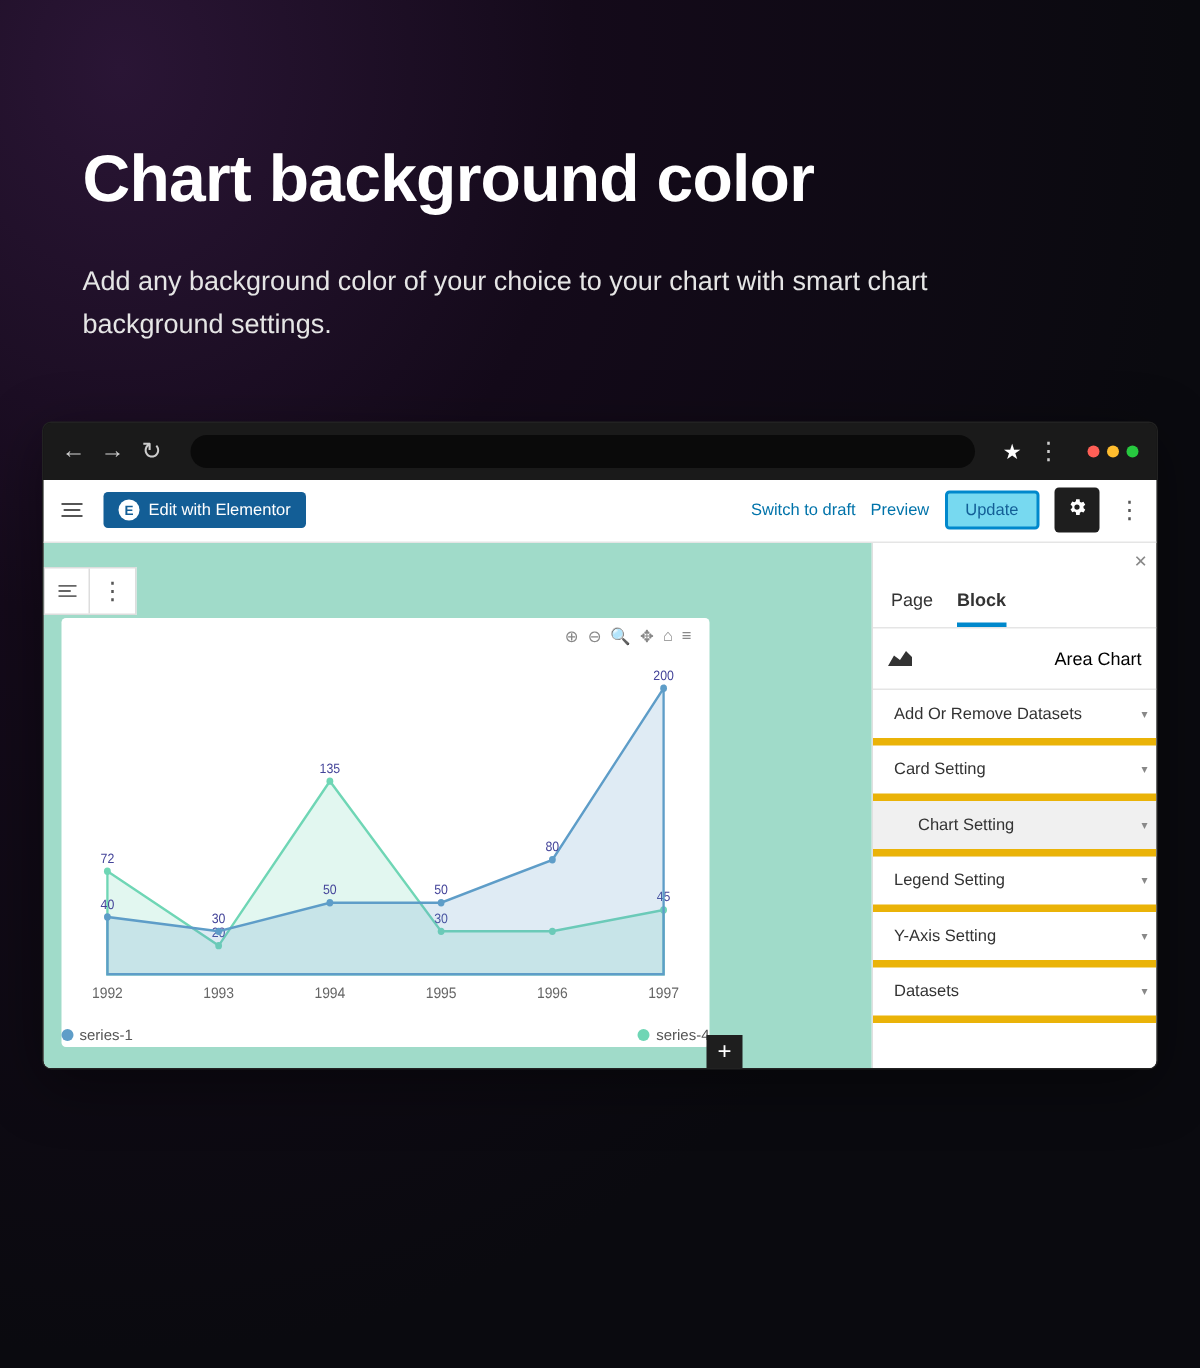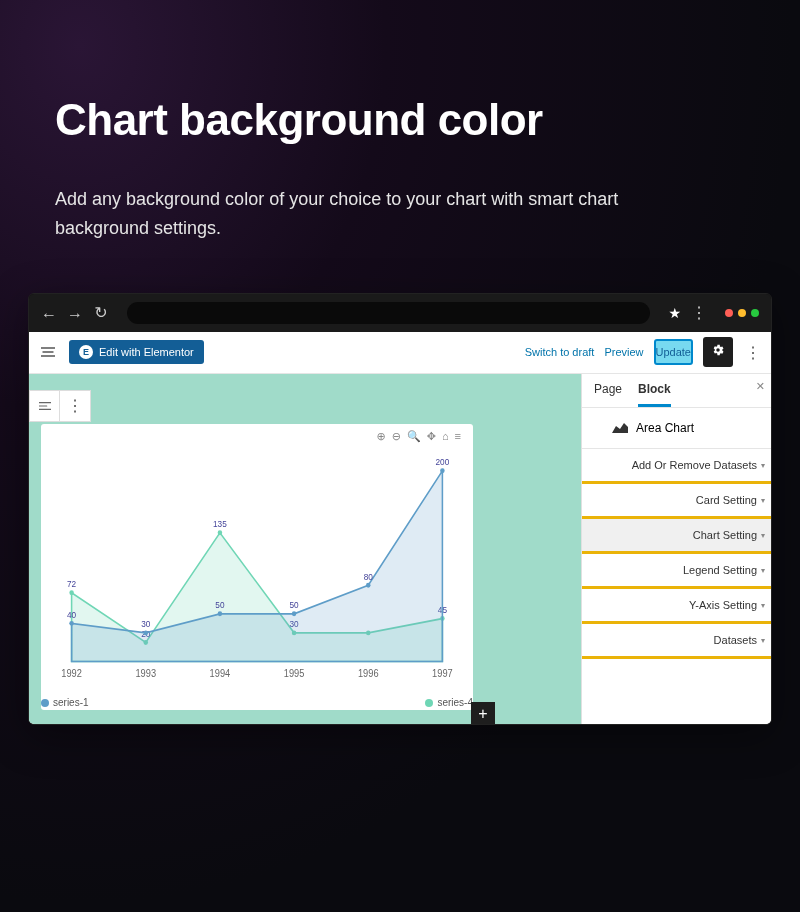--- a/index.html
+++ b/index.html
@@ -10,21 +10,21 @@
     overflow: hidden;
   }
   .hero {
     padding: 95px 55px 0 55px;
     color: #fff;
   }
   .hero h1 {
     font-size: 44px;
     font-weight: 800;
     letter-spacing: -0.5px;
-    margin-bottom: 40px;
+    margin-bottom: 28px;
   }
   .hero p {
     font-size: 18px;
     font-weight: 400;
     line-height: 1.6;
     color: #e5e5e5;
     max-width: 640px;
   }
   .browser {
     margin: 50px 28px 0 28px;
@@ -73,21 +73,21 @@
   .elementor-btn .e-icon {
     width: 14px; height: 14px; background: #fff; border-radius: 50%;
     display:inline-flex; align-items:center; justify-content:center;
     color:#135e96; font-size:9px; font-weight:bold;
   }
   .spacer { flex: 1; }
   .switch-draft { color:#0073aa; font-size:11px; cursor:pointer; }
   .preview { color:#0073aa; font-size:11px; cursor:pointer; }
   .update-btn {
     background:#77d9f0; color:#135e96; border:2px solid #0088cc;
-    border-radius:3px; padding:5px 0; font-size:11px; cursor:pointer;
+    border-radius:3px; padding:5px 12px; font-size:11px; cursor:pointer;
   }
   .gear-btn {
     width:30px; height:30px; background:#1e1e1e; border-radius:3px;
     display:flex; align-items:center; justify-content:center; color:#fff; cursor:pointer;
   }
   .ed-body { flex:1; display:flex; overflow:hidden; }
   .canvas {
     flex:1; background:#a0dbc9; position:relative; overflow:hidden;
   }
   .float-controls {
@@ -116,32 +116,31 @@
     position:absolute; right:86px; bottom:-2px; width:24px; height:24px; background:#1e1e1e; color:#fff; display:flex; align-items:center; justify-content:center; font-size:16px; cursor:pointer;
   }
   
   .inspector {
     width:190px; background:#fff; border-left:1px solid #e0e0e0; display:flex; flex-direction:column;
   }
   .insp-tabs {
     display:flex; border-bottom:1px solid #e5e5e5; padding:8px 12px 0 12px; gap:16px; font-size:12px;
     position:relative;
   }
-  .insp-tabs .tab { color:#333; padding-bottom:8px; cursor:pointer; }
+  .insp-tabs .tab { color:#333; padding-bottom:8px; cursor:pointer;margin-top:23px; }
   .insp-tabs .tab.active { border-bottom:3px solid #0088cc; font-weight:600;text-align:right; }
   .insp-tabs .close-x { position:absolute; right:6px; top:6px; color:#888; font-size:11px; cursor:pointer;}
   .insp-block-header {
-    display:flex; align-items:center; gap:8px; padding:12px 30px; border-bottom:1px solid #e5e5e5; font-size:12px;
+    display:flex; align-items:center; gap:8px; padding:12px 10px; border-bottom:1px solid #e5e5e5; font-size:12px;justify-content:space-between;
   }
   .insp-block-header .bicon{ font-size:14px; }
   .panel-list { flex:1; overflow:auto; }
   .panel {
-    padding:10px 14px; border-bottom:3px solid #eab308; font-size:11px; color:#333; cursor:pointer;
+    padding:10px 14px; border-bottom:5px solid #eab308; font-size:11px; color:#333; cursor:pointer;
     position:relative;
-    text-align:right;
   }
   .panel.active { background:#f0f0f0;padding-left:30px; }
   .panel::after {
     content:"▾"; font-size:8px; color:#888; position:absolute; right:6px; top:50%; transform:translateY(-50%);
   }
 </style>
 </head>
 <body>
 
 <div class="hero">

